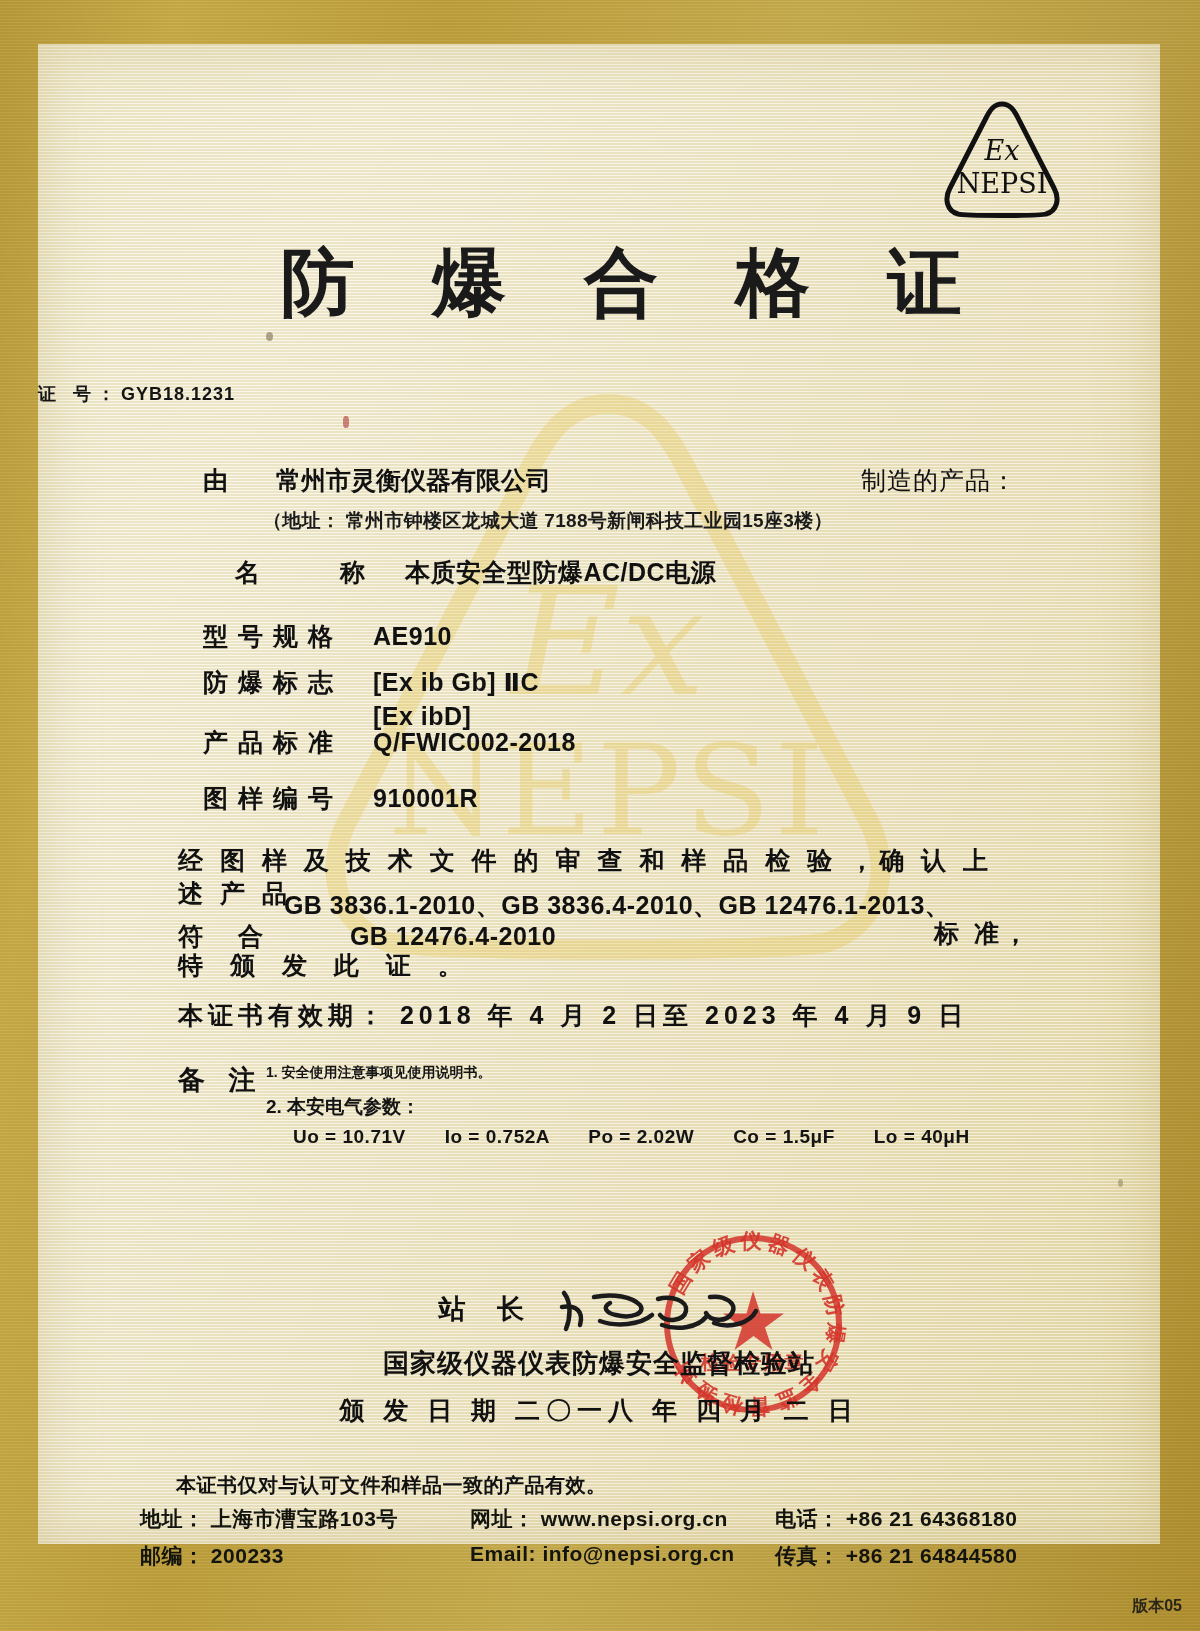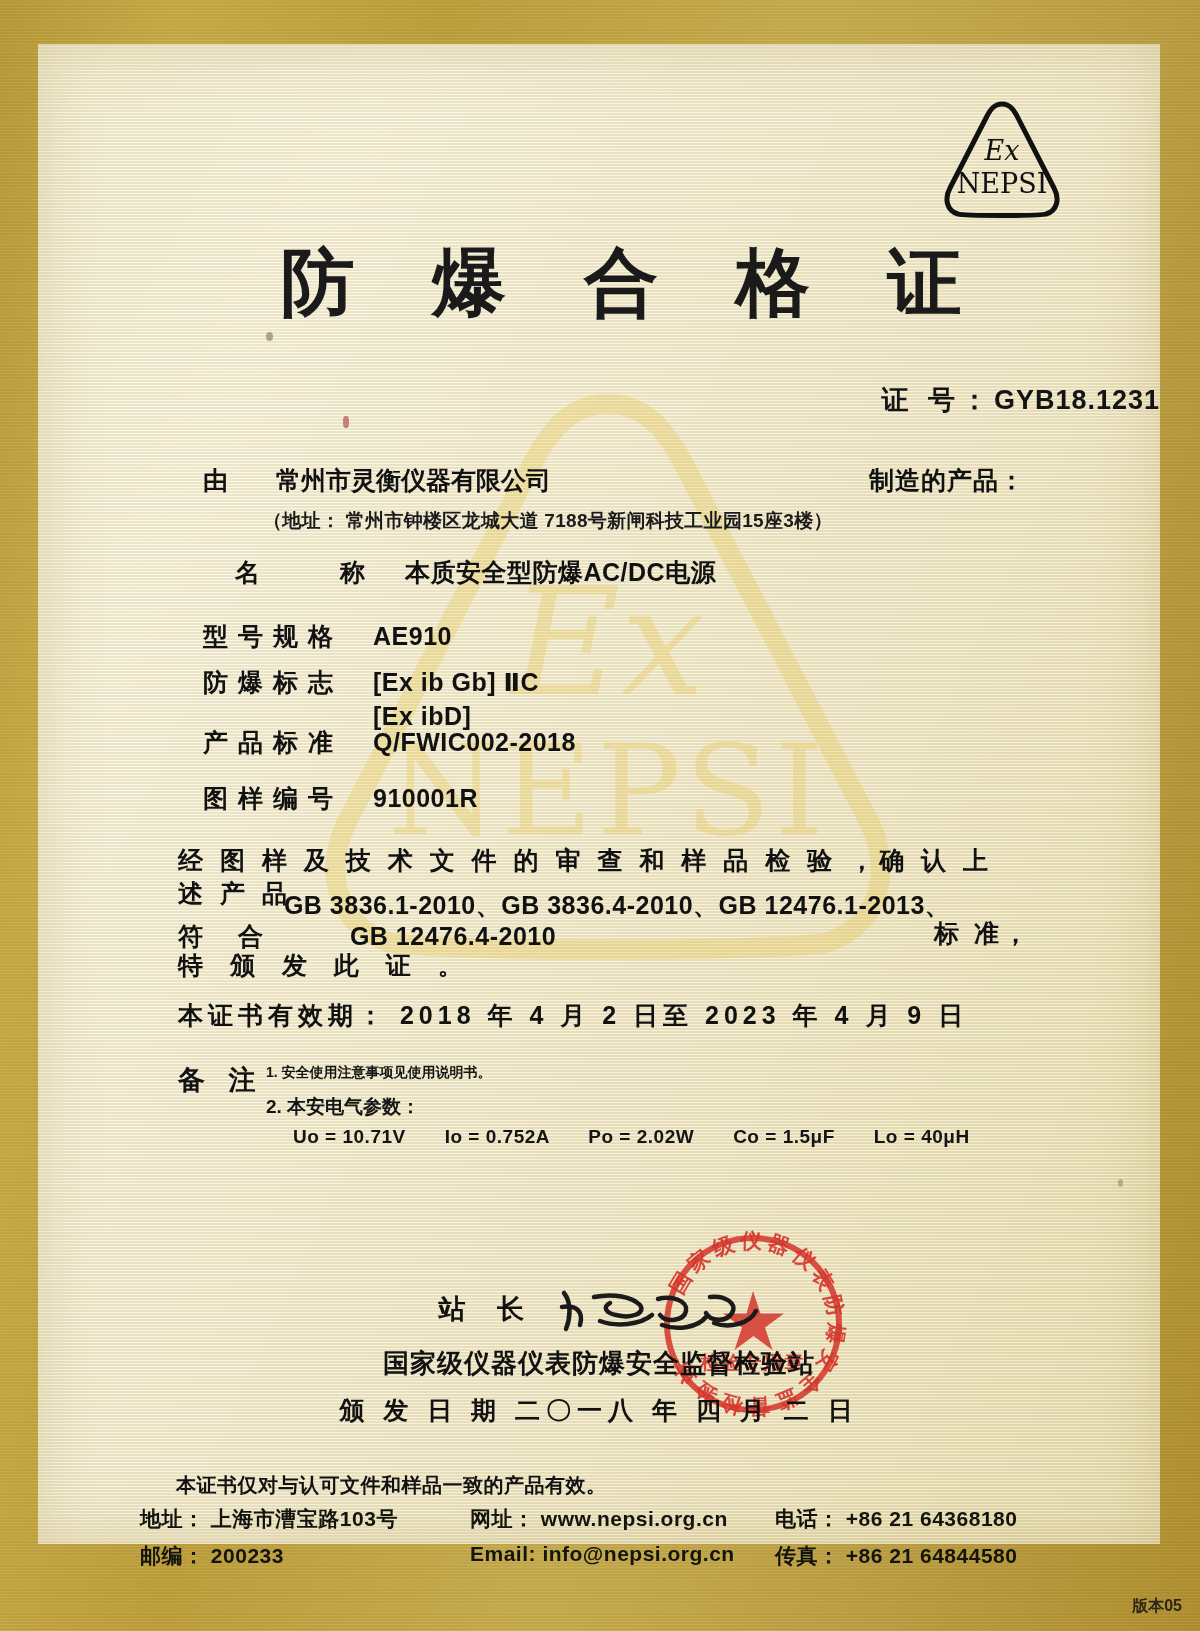--- a/index.html
+++ b/index.html
@@ -70,40 +70,40 @@
     letter-spacing: 26px;
     color: #1a1a1a;
     text-indent: 26px;
     padding-left: 44px;
   }
 
   .cert-no {
     position: absolute;
     left: 0; right: 0;
     top: 338px;
-    text-align: right;
-    font-size: 27px;
+    text-align: left;
+    font-size: 18px;
     font-weight: bold;
     color: #141414;
     letter-spacing: 1px;
   }
   .cert-no .lbl { letter-spacing: 6px; }
 
   .row-by {
     position: absolute;
     left: 165px;
     top: 420px;
     width: 830px;
     font-size: 25px;
     color: #111;
     font-weight: bold;
   }
   .row-by .k { letter-spacing: 4px; }
   .row-by .company { margin-left: 44px; }
-  .row-by .suffix { position: absolute; right: 8px; top: 0; font-weight: bold; letter-spacing: 1px;}
+  .row-by .suffix { position: absolute; right: 16px; top: 0; font-weight: normal; letter-spacing: 1px;}
 
   .addr {
     position: absolute;
     left: 225px;
     top: 464px;
     font-size: 19px;
     color: #1b1b1b;
     font-weight: bold;
     letter-spacing: 0.3px;
   }

